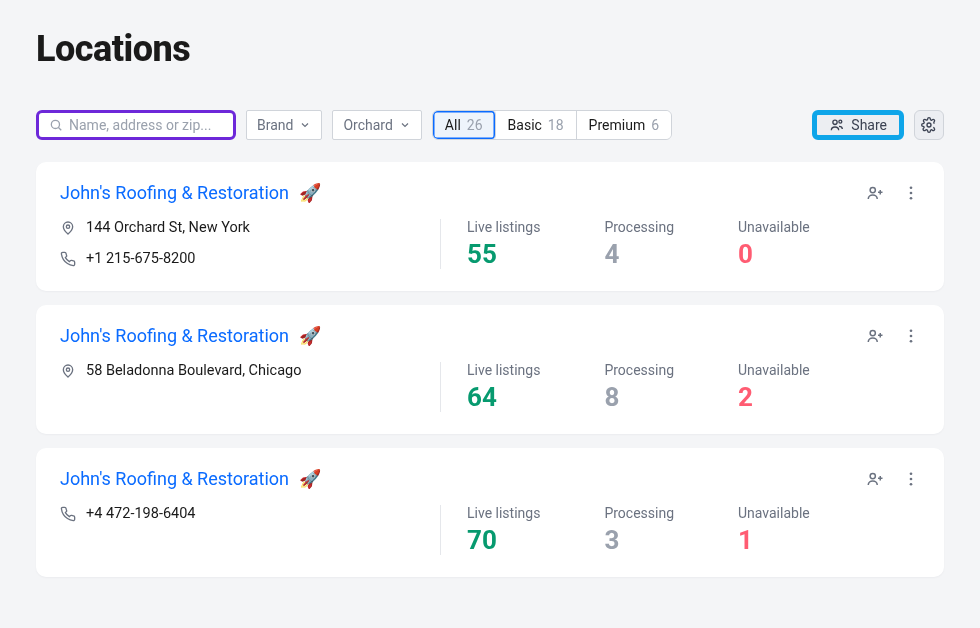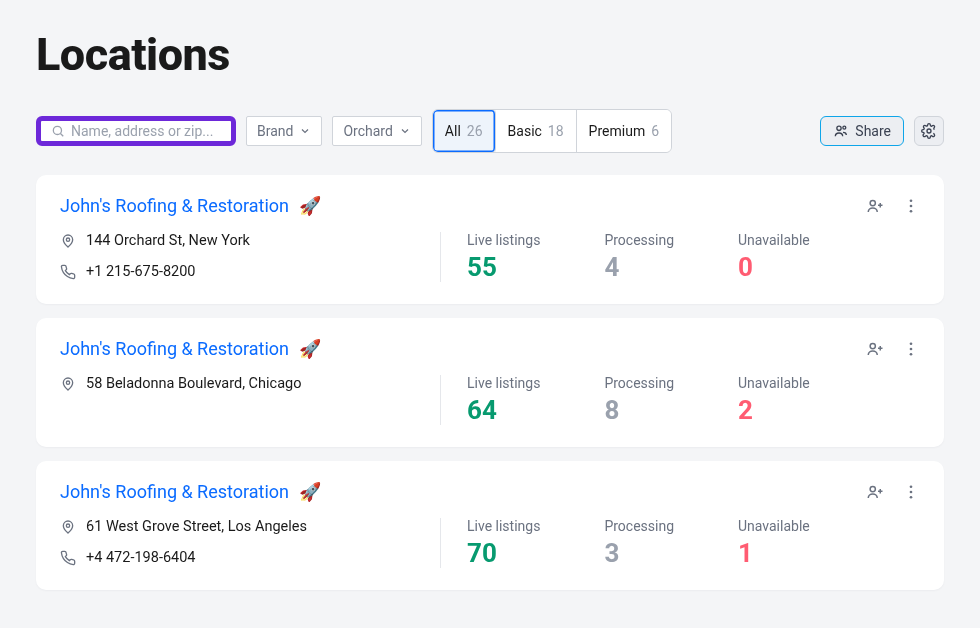--- a/index.html
+++ b/index.html
@@ -1,32 +1,32 @@
 <!DOCTYPE html>
 <html><head>
 <meta charset="utf-8">
 <style>
   *{box-sizing:border-box;margin:0;padding:0;font-family:-apple-system,BlinkMacSystemFont,"Segoe UI",Roboto,Helvetica,Arial,sans-serif;}
   body{background:#f4f5f7;width:980px;height:628px;overflow:hidden;color:#1a1a1a;}
   .page{padding:28px 36px;}
-  h1{font-size:45px;font-weight:800;letter-spacing:-0.5px;margin-bottom:28px;}
+  h1{font-size:36px;font-weight:800;letter-spacing:-0.5px;margin-bottom:40px;}
 
   
   .toolbar{display:flex;align-items:center;gap:10px;margin-bottom:22px;}
-  .search{display:flex;align-items:center;gap:6px;border:5px solid #6d28d9;border-radius:6px;background:#fff;height:30px;padding:0 10px;width:200px;}
+  .search{display:flex;align-items:center;gap:6px;border:3px solid #6d28d9;border-radius:6px;background:#fff;height:30px;padding:0 10px;width:200px;}
   .search input{border:none;outline:none;font-size:14px;width:100%;color:#6b7280;background:transparent;}
   .search input::placeholder{color:#9aa1ad;}
   .dropdown{display:flex;align-items:center;gap:6px;border:1px solid #d0d4da;border-radius:2px;background:#fff;height:30px;padding:0 10px;font-size:14px;color:#6b7280;cursor:pointer;}
-  .seg{display:flex;border:1px solid #d0d4da;border-radius:6px;overflow:hidden;height:44px;}
+  .seg{display:flex;border:1px solid #d0d4da;border-radius:6px;overflow:hidden;height:30px;}
   .seg-item{display:flex;align-items:center;gap:6px;padding:0 12px;font-size:14px;border-right:1px solid #d0d4da;cursor:pointer;background:#fff;}
   .seg-item:last-child{border-right:none;}
   .seg-item.active{background:#eef4fb;box-shadow:inset 0 0 0 1.5px #0a6bff;border-radius:4px;}
   .seg-count{color:#9aa1ad;}
   .spacer{flex:1;}
-  .share-btn{display:flex;align-items:center;gap:6px;border:1px solid #0ea5e9;border-radius:6px;background:#eceef2;height:30px;padding:0 12px;font-size:14px;color:#3b4252;cursor:pointer;}
+  .share-btn{display:flex;align-items:center;gap:6px;border:5px solid #0ea5e9;border-radius:6px;background:#eceef2;height:30px;padding:0 12px;font-size:14px;color:#3b4252;cursor:pointer;}
   .gear-btn{display:flex;align-items:center;justify-content:center;border:1px solid #d0d4da;border-radius:6px;background:#eceef2;height:30px;width:30px;cursor:pointer;}
   .icon{display:inline-flex;align-items:center;justify-content:center;}
   svg{display:block;}
 
   
   .card{background:#fff;border-radius:10px;padding:20px 24px 22px;margin-bottom:14px;box-shadow:0 1px 2px rgba(16,24,40,.04);}
   .card-head{display:flex;align-items:center;}
   .card-title{display:flex;align-items:center;gap:10px;}
   .card-title a{color:#0a6bff;font-weight:400;font-size:18px;text-decoration:none;}
   .rocket{font-size:18px;}
@@ -258,29 +258,20 @@
               <circle cx="12" cy="19" r="1.8"></circle>
             </svg>
         </span>
       </div>
     </div>
     <div class="card-body">
       <div class="left-col">
         <div class="info-row">
           <span class="icon">
             <svg width="16" height="16" viewBox="0 0 24 24" fill="none" stroke="#6b7280" stroke-width="2">
-                <path d="M12 21s-7-6.2-7-11a7 7 0 1 1 14 0c0 4.8-7 11-7 11z"></path>
-                <circle cx="12" cy="10" r="2.5"></circle>
-              </svg>
-          </span>
-          <span>61 West Grove Street, Los Angeles</span>
-        </div>
-        <div class="info-row">
-          <span class="icon">
-            <svg width="16" height="16" viewBox="0 0 24 24" fill="none" stroke="#6b7280" stroke-width="2">
                 <path d="M22 16.9v3a2 2 0 0 1-2.18 2 19.8 19.8 0 0 1-8.63-3.07 19.5 19.5 0 0 1-6-6A19.8 19.8 0 0 1 2.12 4.18 2 2 0 0 1 4.11 2h3a2 2 0 0 1 2 1.72c.13.96.37 1.9.72 2.8a2 2 0 0 1-.45 2.11L8.09 9.91a16 16 0 0 0 6 6l1.28-1.29a2 2 0 0 1 2.11-.45c.9.35 1.84.59 2.8.72A2 2 0 0 1 22 16.9z"></path>
               </svg>
           </span>
           <span>+4 472-198-6404</span>
         </div>
       </div>
       <div class="divider"></div>
       <div class="stats">
         <div class="stat">
           <div class="stat-label">Live listings</div>

